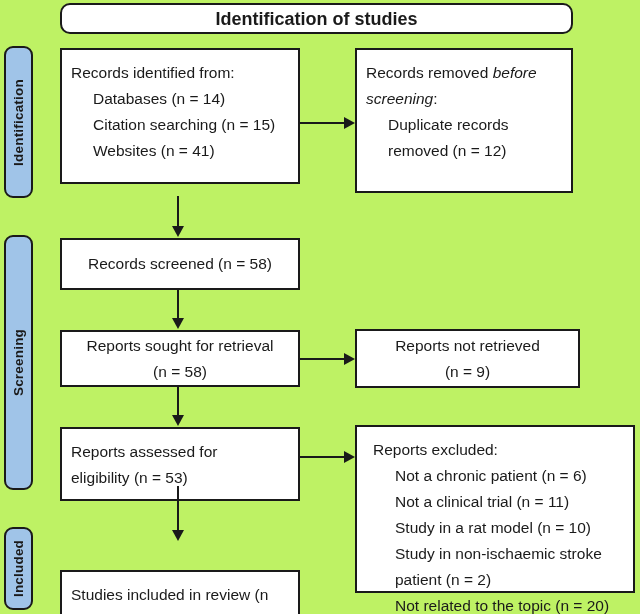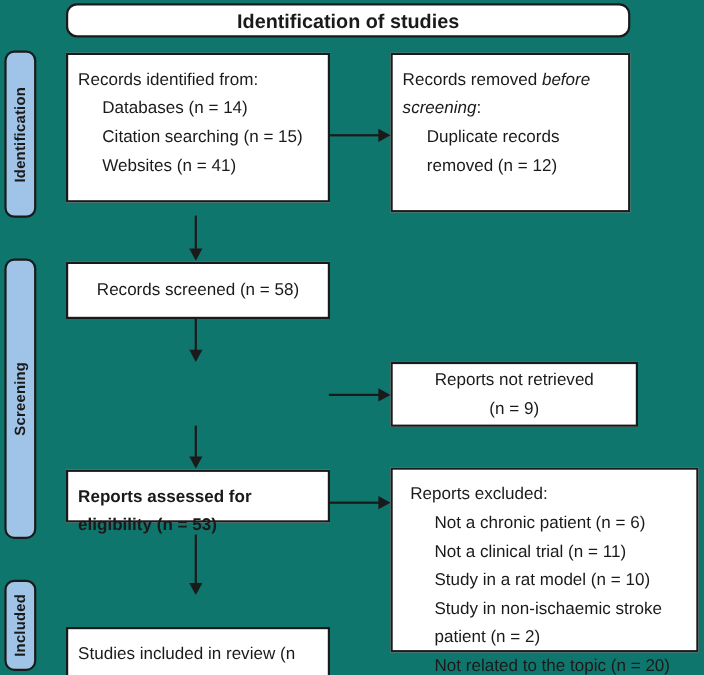--- a/index.html
+++ b/index.html
@@ -1,19 +1,19 @@
 <!DOCTYPE html>
 <html><head>
 <meta charset="utf-8">
 <style>
   html,body{margin:0;padding:0;background:#fff;}
   #canvas{
     position:relative;
     width:640px;height:614px;
-    background:#0f766e;
+    background:#bef264;
     font-family:"Liberation Sans", sans-serif;
     color:#1a1a1a;
     overflow:hidden;
   }
   .box{
     position:absolute;
     background:#fff;
     border:2px solid #1a1a1a;
     box-sizing:border-box;
     font-size:15.5px;
@@ -90,27 +90,31 @@
 
   <div class="box pad" style="left:355px;top:48px;width:218px;height:145px;">
     <div><span>Records removed </span><span class="italic">before screening</span><span>:</span></div>
     <div class="indent">Duplicate records removed (n = 12)</div>
   </div>
 
   <div class="box center" style="left:60px;top:238px;width:240px;height:52px;">
     <div>Records screened (n = 58)</div>
   </div>
 
+  <div class="box center" style="left:60px;top:330px;width:240px;height:57px;">
+    <div>Reports sought for retrieval</div>
+    <div>(n = 58)</div>
+  </div>
 
   <div class="box center" style="left:355px;top:329px;width:225px;height:59px;">
     <div>Reports not retrieved</div>
     <div>(n = 9)</div>
   </div>
 
-  <div class="box pad" style="left:60px;top:427px;width:240px;height:48px;font-weight:bold;">
+  <div class="box pad" style="left:60px;top:427px;width:240px;height:74px;">
     <div style="width:165px;">Reports assessed for eligibility (n = 53)</div>
   </div>
 
   <div class="box pad" style="left:355px;top:425px;width:280px;height:168px;padding-left:16px;">
     <div>Reports excluded:</div>
     <div class="indent">Not a chronic patient (n = 6)</div>
     <div class="indent">Not a clinical trial (n = 11)</div>
     <div class="indent">Study in a rat model (n = 10)</div>
     <div class="indent">Study in non-ischaemic stroke patient (n = 2)</div>
     <div class="indent">Not related to the topic (n = 20)</div>

